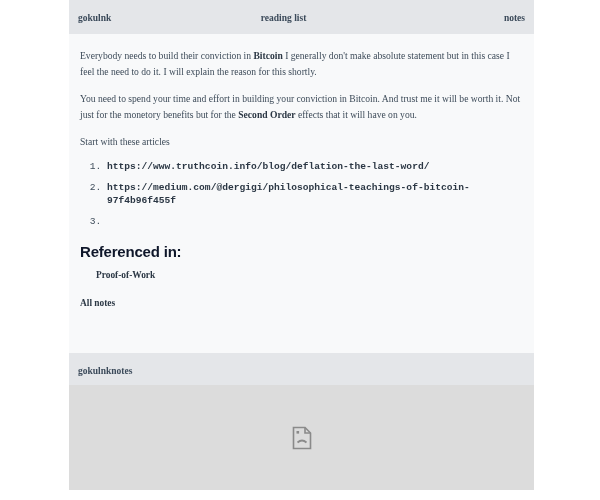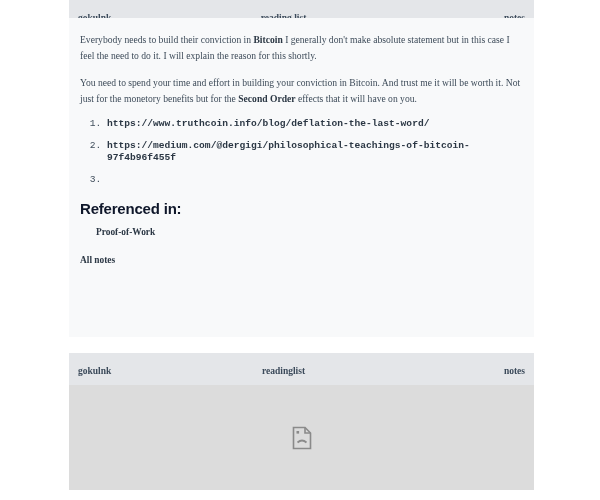--- a/index.html
+++ b/index.html
@@ -54,21 +54,21 @@
   .navbar a, .nav-item {
     color: #3b4a5a;
     text-decoration: none;
     cursor: pointer;
   }
 
   
   .content {
     position: absolute;
     left: 69px;
-    top: 18px;
+    top: 34px;
     width: 465px;
     height: 319px;
     background: #f8f9fa;
     box-sizing: border-box;
     padding: 14px 11px 8px 11px;
   }
 
   p.body-text {
     margin: 0 0 12px 0;
     font-size: 9.6px;
@@ -163,40 +163,40 @@
   </div>
 
   <div class="content">
 
     <p class="body-text"><span>Everybody needs to build their conviction in </span><strong>Bitcoin</strong><span> I generally don't make absolute statement but in this case I feel the need to do it. I will explain the reason for this shortly.</span></p>
 
     <p class="body-text"><span>You need to spend your time and effort in building your conviction in Bitcoin. And trust me it will be worth it. Not just for the monetory benefits but for the </span><strong>Second Order</strong><span> effects that it will have on you.</span></p>
 
 
 
+    <p class="body-text tight">Start with these articles</p>
 
     <ol class="link-list">
       <li><a href="#">https://www.truthcoin.info/blog/deflation-the-last-word/</a></li>
       <li><a href="#">https://medium.com/@dergigi/philosophical-teachings-of-bitcoin-97f4b96f455f</a></li>
       <li><a href="#"></a></li>
     </ol>
 
     <h2 class="referenced-heading">Referenced in:</h2>
 
     <ul class="ref-list">
       <li><a href="#">Proof-of-Work</a></li>
     </ul>
 
     <a href="#" class="all-notes-link">All notes</a>
 
   </div>
 
   <div class="navbar bottom">
     <span class="nav-left nav-item">gokulnk</span>
-    <span class="nav-center nav-item">readinglist</span>
     <span class="nav-right nav-item">notes</span>
   </div>
 
   <div class="image-placeholder">
     <svg class="broken-image-icon" viewBox="0 0 24 24">
       <path d="M3.5 1.5 H15 L20.5 7 V22.5 H3.5 Z" fill="none" stroke="#8a8a8a" stroke-width="1.6"></path>
       <path d="M15 1.5 V7 H20.5" fill="none" stroke="#8a8a8a" stroke-width="1.6"></path>
       <rect x="6.5" y="5" width="2.6" height="2.6" fill="#8a8a8a"></rect>
       <path d="M7.5 16.5 Q12 12.5 16.5 16.5" fill="none" stroke="#8a8a8a" stroke-width="1.7"></path>
     </svg>

